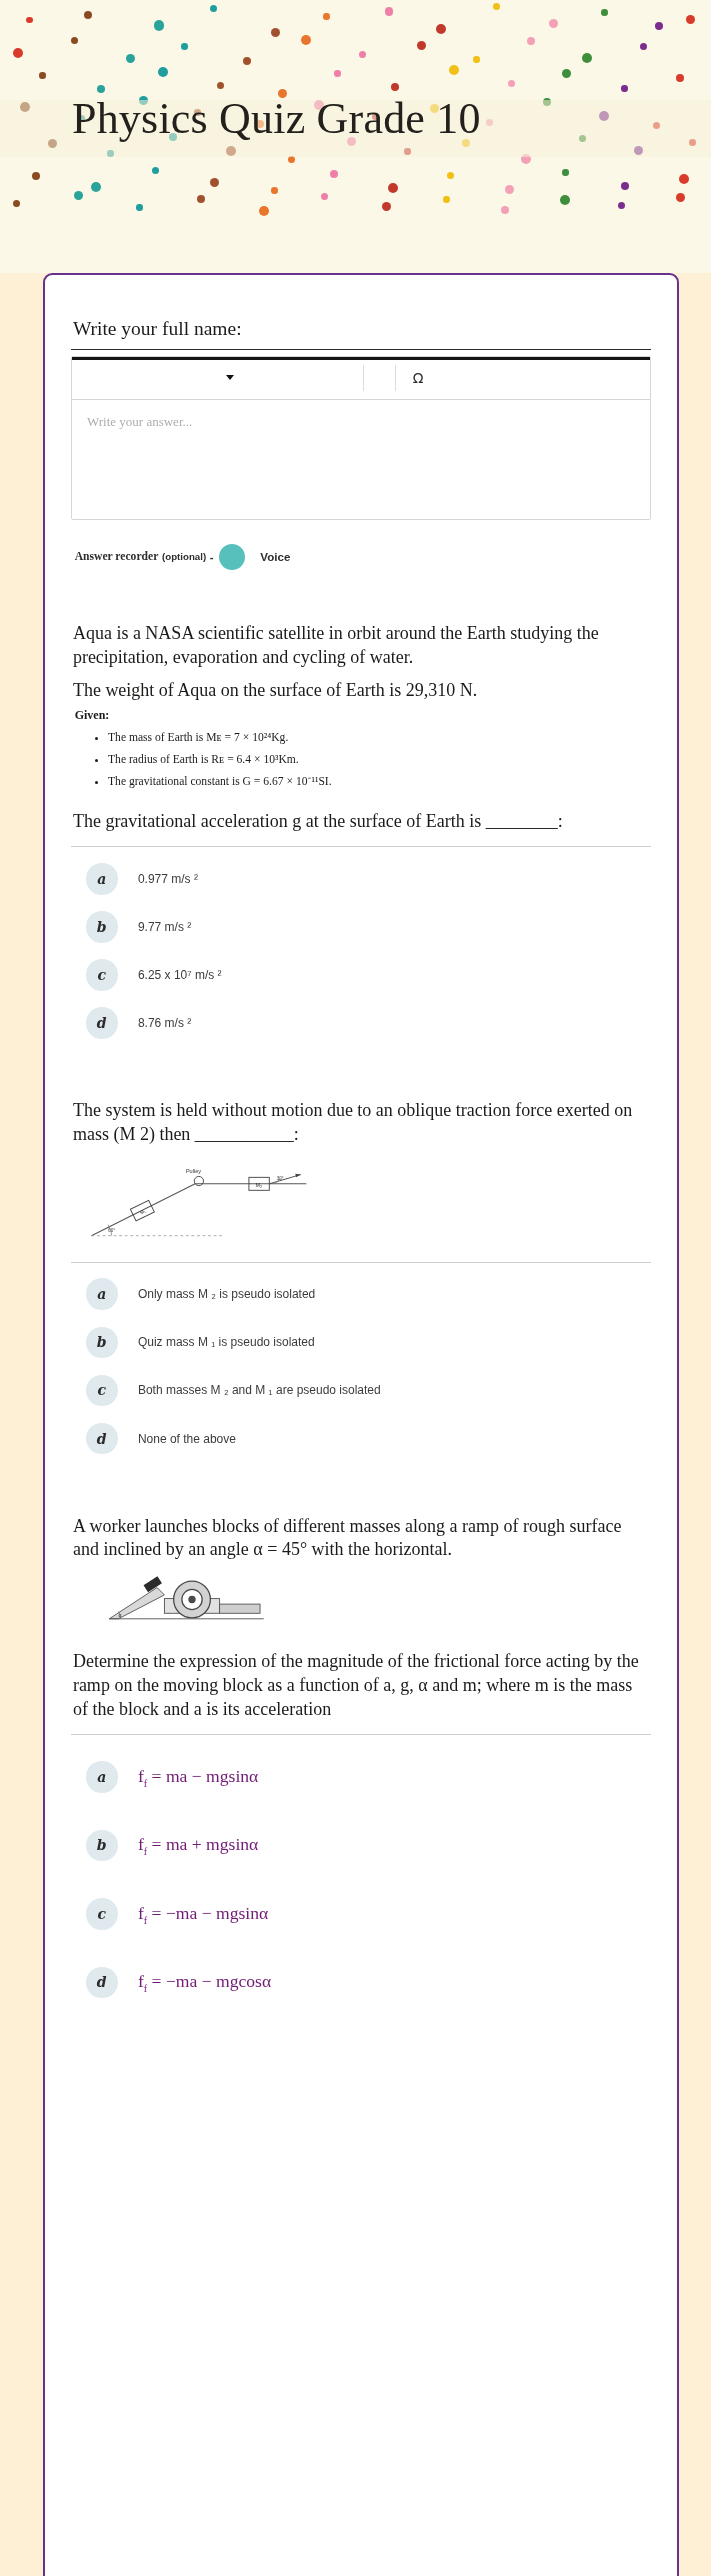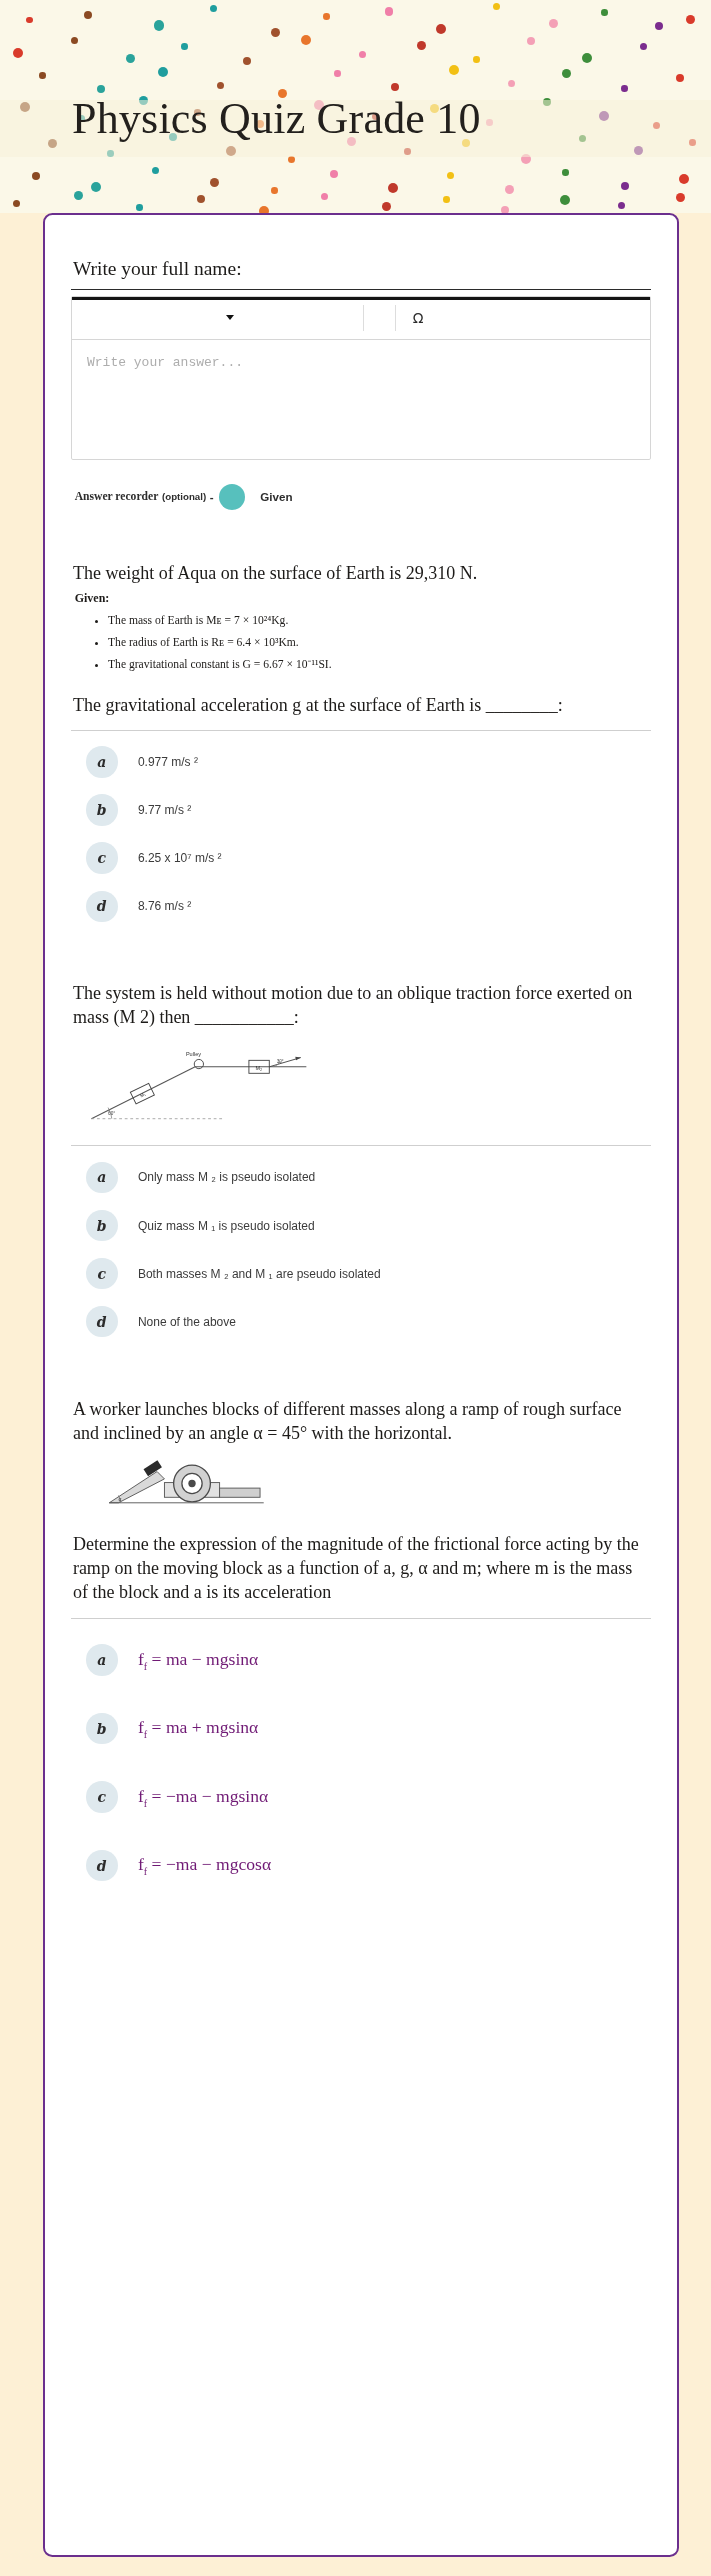--- a/index.html
+++ b/index.html
@@ -7,21 +7,21 @@
   body {
     width: 712px;
     background: #ffffff;
     font-family: "Liberation Serif", serif;
   }
 
   
   .banner {
     position: relative;
     width: 712px;
-    height: 213px;
+    height: 273px;
     background: #fbf8e8;
     overflow: hidden;
     text-align: right;
   }
   .dot { position: absolute; border-radius: 50%; }
   .banner-title-strip {
     position: absolute;
     left: 0; right: 0;
     top: 100px;
     height: 57px;
@@ -99,21 +99,21 @@
   .omega {
     font-family: "DejaVu Sans", sans-serif;
     font-size: 14px;
     color: #2b2b2b;
   }
   .editor-area {
     height: 119px;
     padding: 13px 15px;
   }
   .placeholder {
-    font-family: Liberation Mono, monospace;
+    font-family: Liberation Serif, serif;
     font-size: 13px;
     color: #adadad;
   }
 
   
   .recorder-row {
     display: flex;
     align-items: center;
     margin: 24px 0 0 3.7px;
     gap: 0;
@@ -353,25 +353,26 @@
         <div class="editor-area">
           <span class="placeholder">Write your answer...</span>
         </div>
       </div>
 
       <div class="recorder-row">
         <span class="rec-strong">Answer recorder</span>
         <span class="rec-optional">(optional)</span>
         <span class="rec-dash">-</span>
         <span class="rec-circle"></span>
-        <span class="rec-voice">Given</span>
+        <span class="rec-voice">Voice</span>
       </div>
     </div>
 
     <div class="qblock">
+      <div class="q-text">Aqua is a NASA scientific satellite in orbit around the Earth studying the precipitation, evaporation and cycling of water.</div>
       <div class="q-sub">The weight of Aqua on the surface of Earth is 29,310 N.</div>
       <div class="given-title">Given:</div>
       <ul class="given">
         <li>The mass of Earth is Mᴇ = 7 × 10²⁴Kg.</li>
         <li>The radius of Earth is Rᴇ = 6.4 × 10³Km.</li>
         <li>The gravitational constant is G = 6.67 × 10⁻¹¹SI.</li>
       </ul>
       <div class="q-prompt">The gravitational acceleration  g at the surface of Earth is ________:</div>
       <div class="opt-divider"></div>
 

